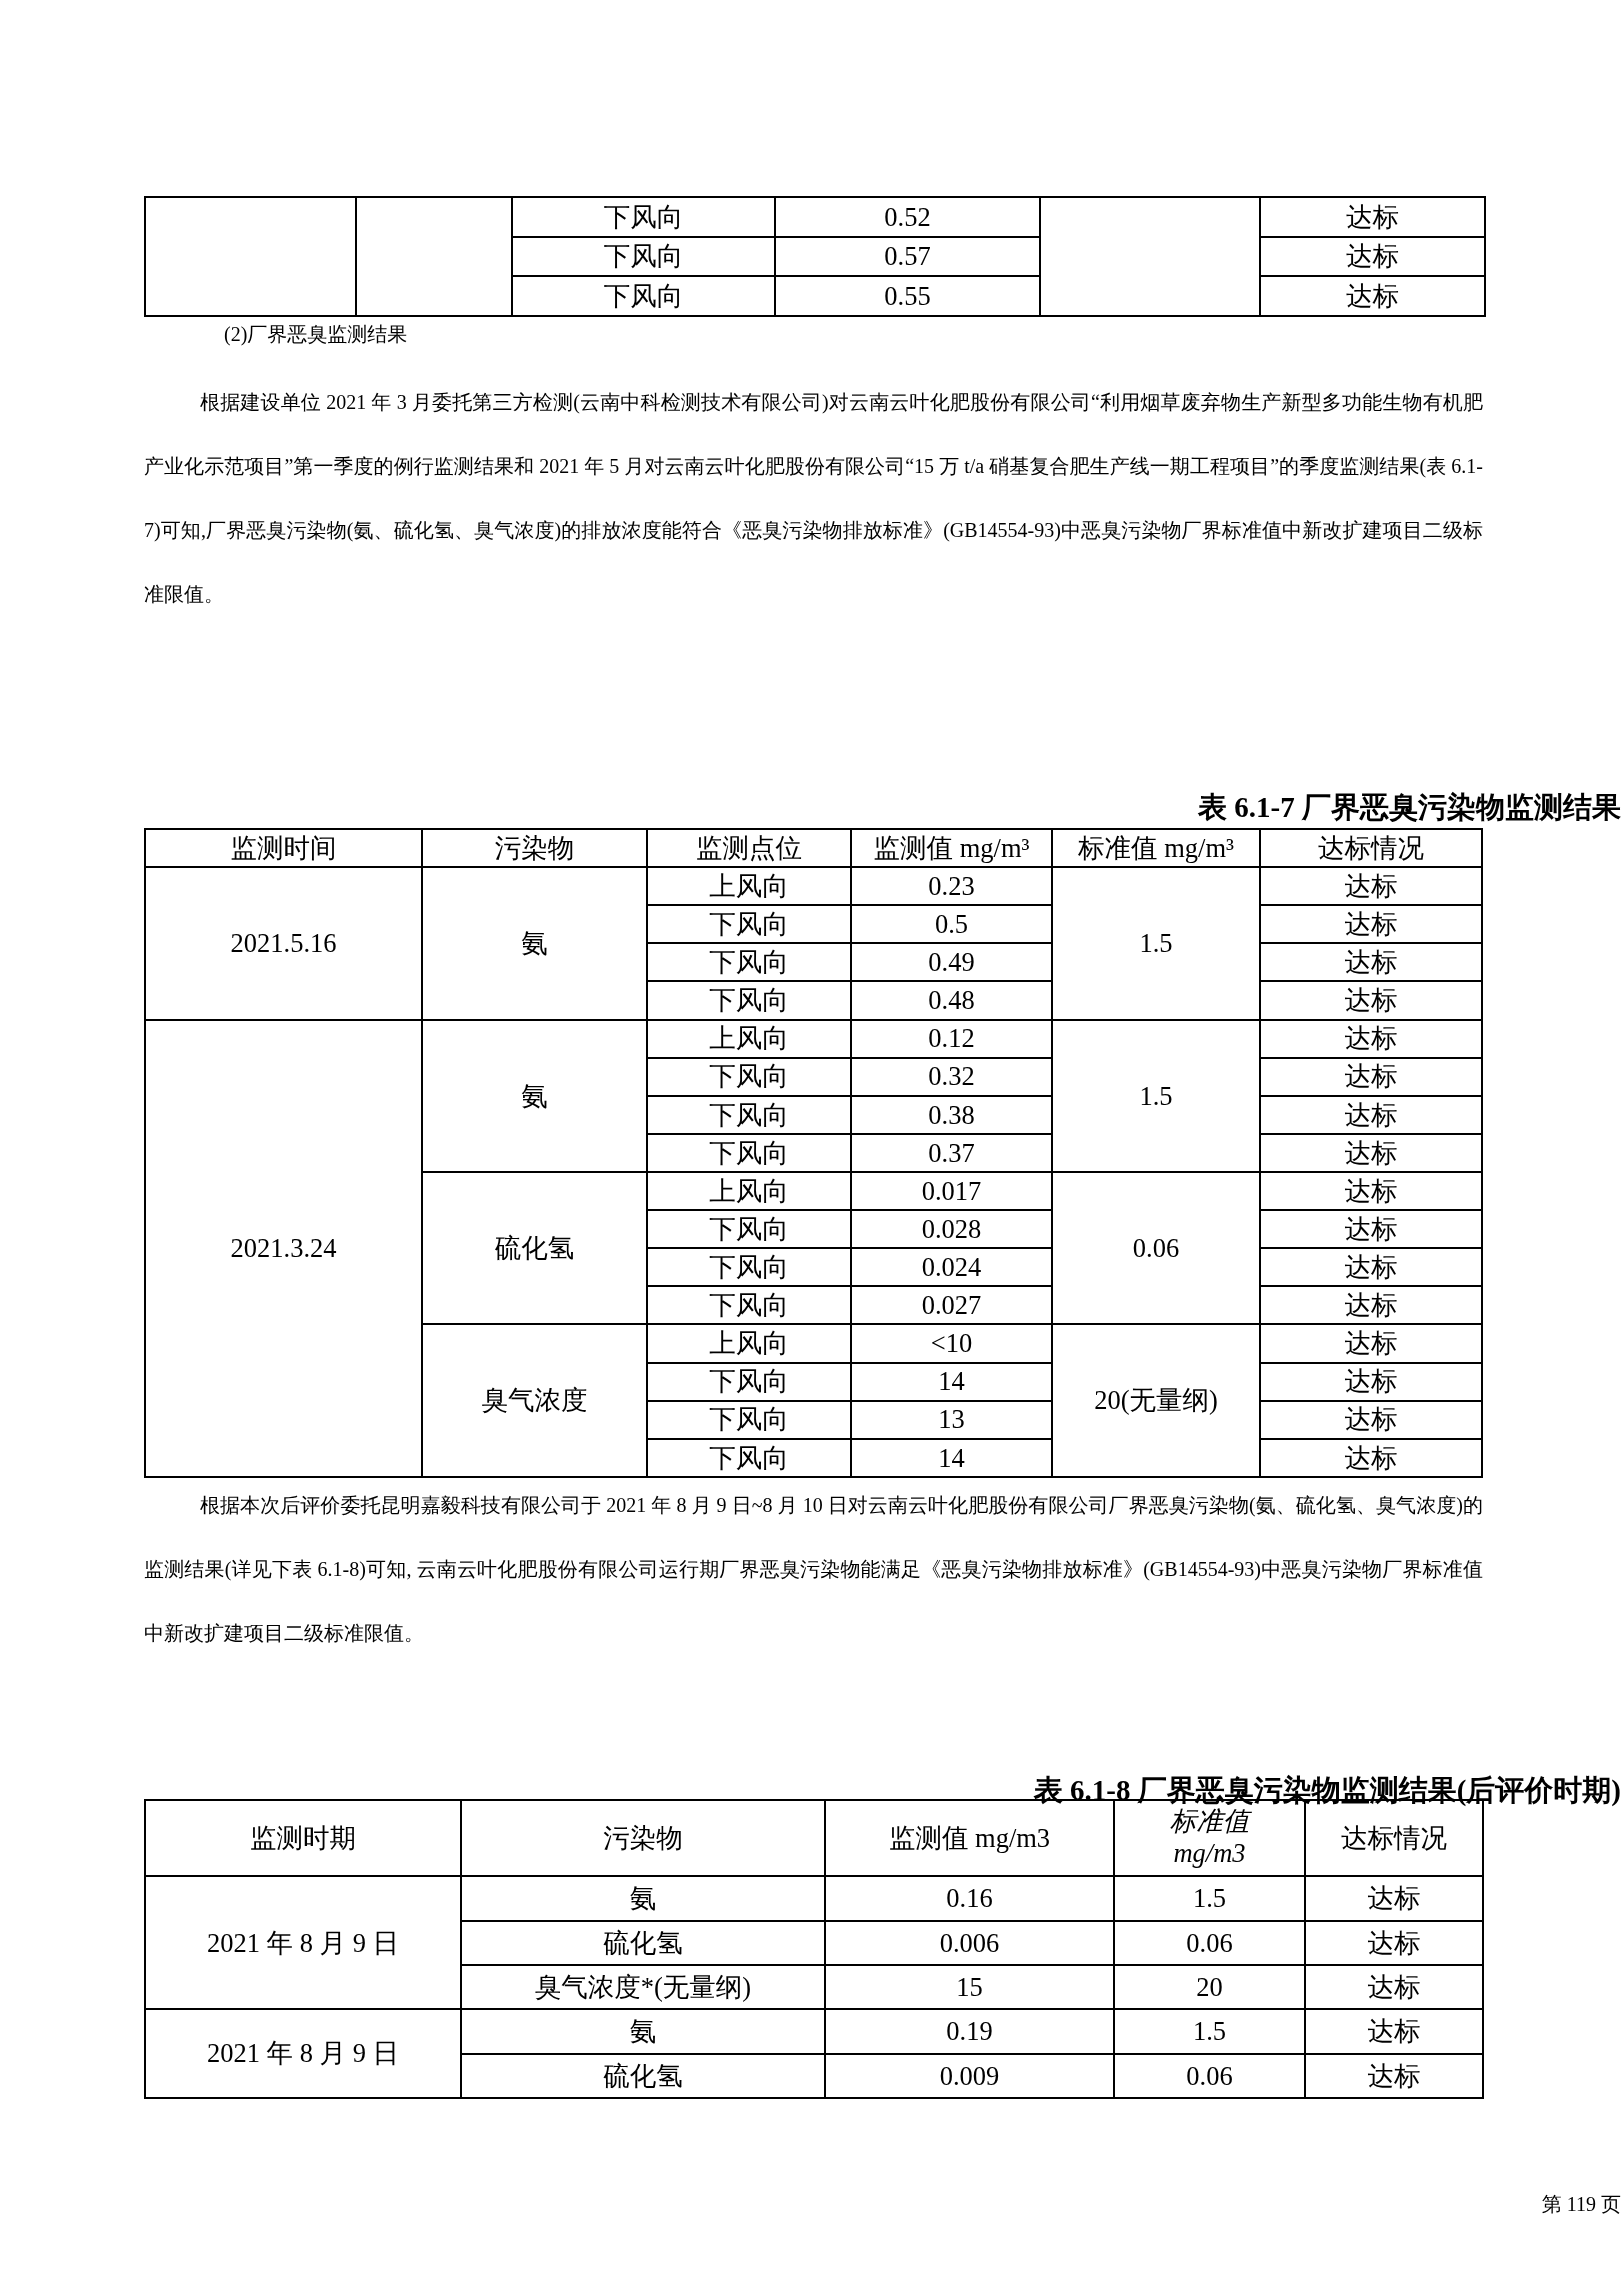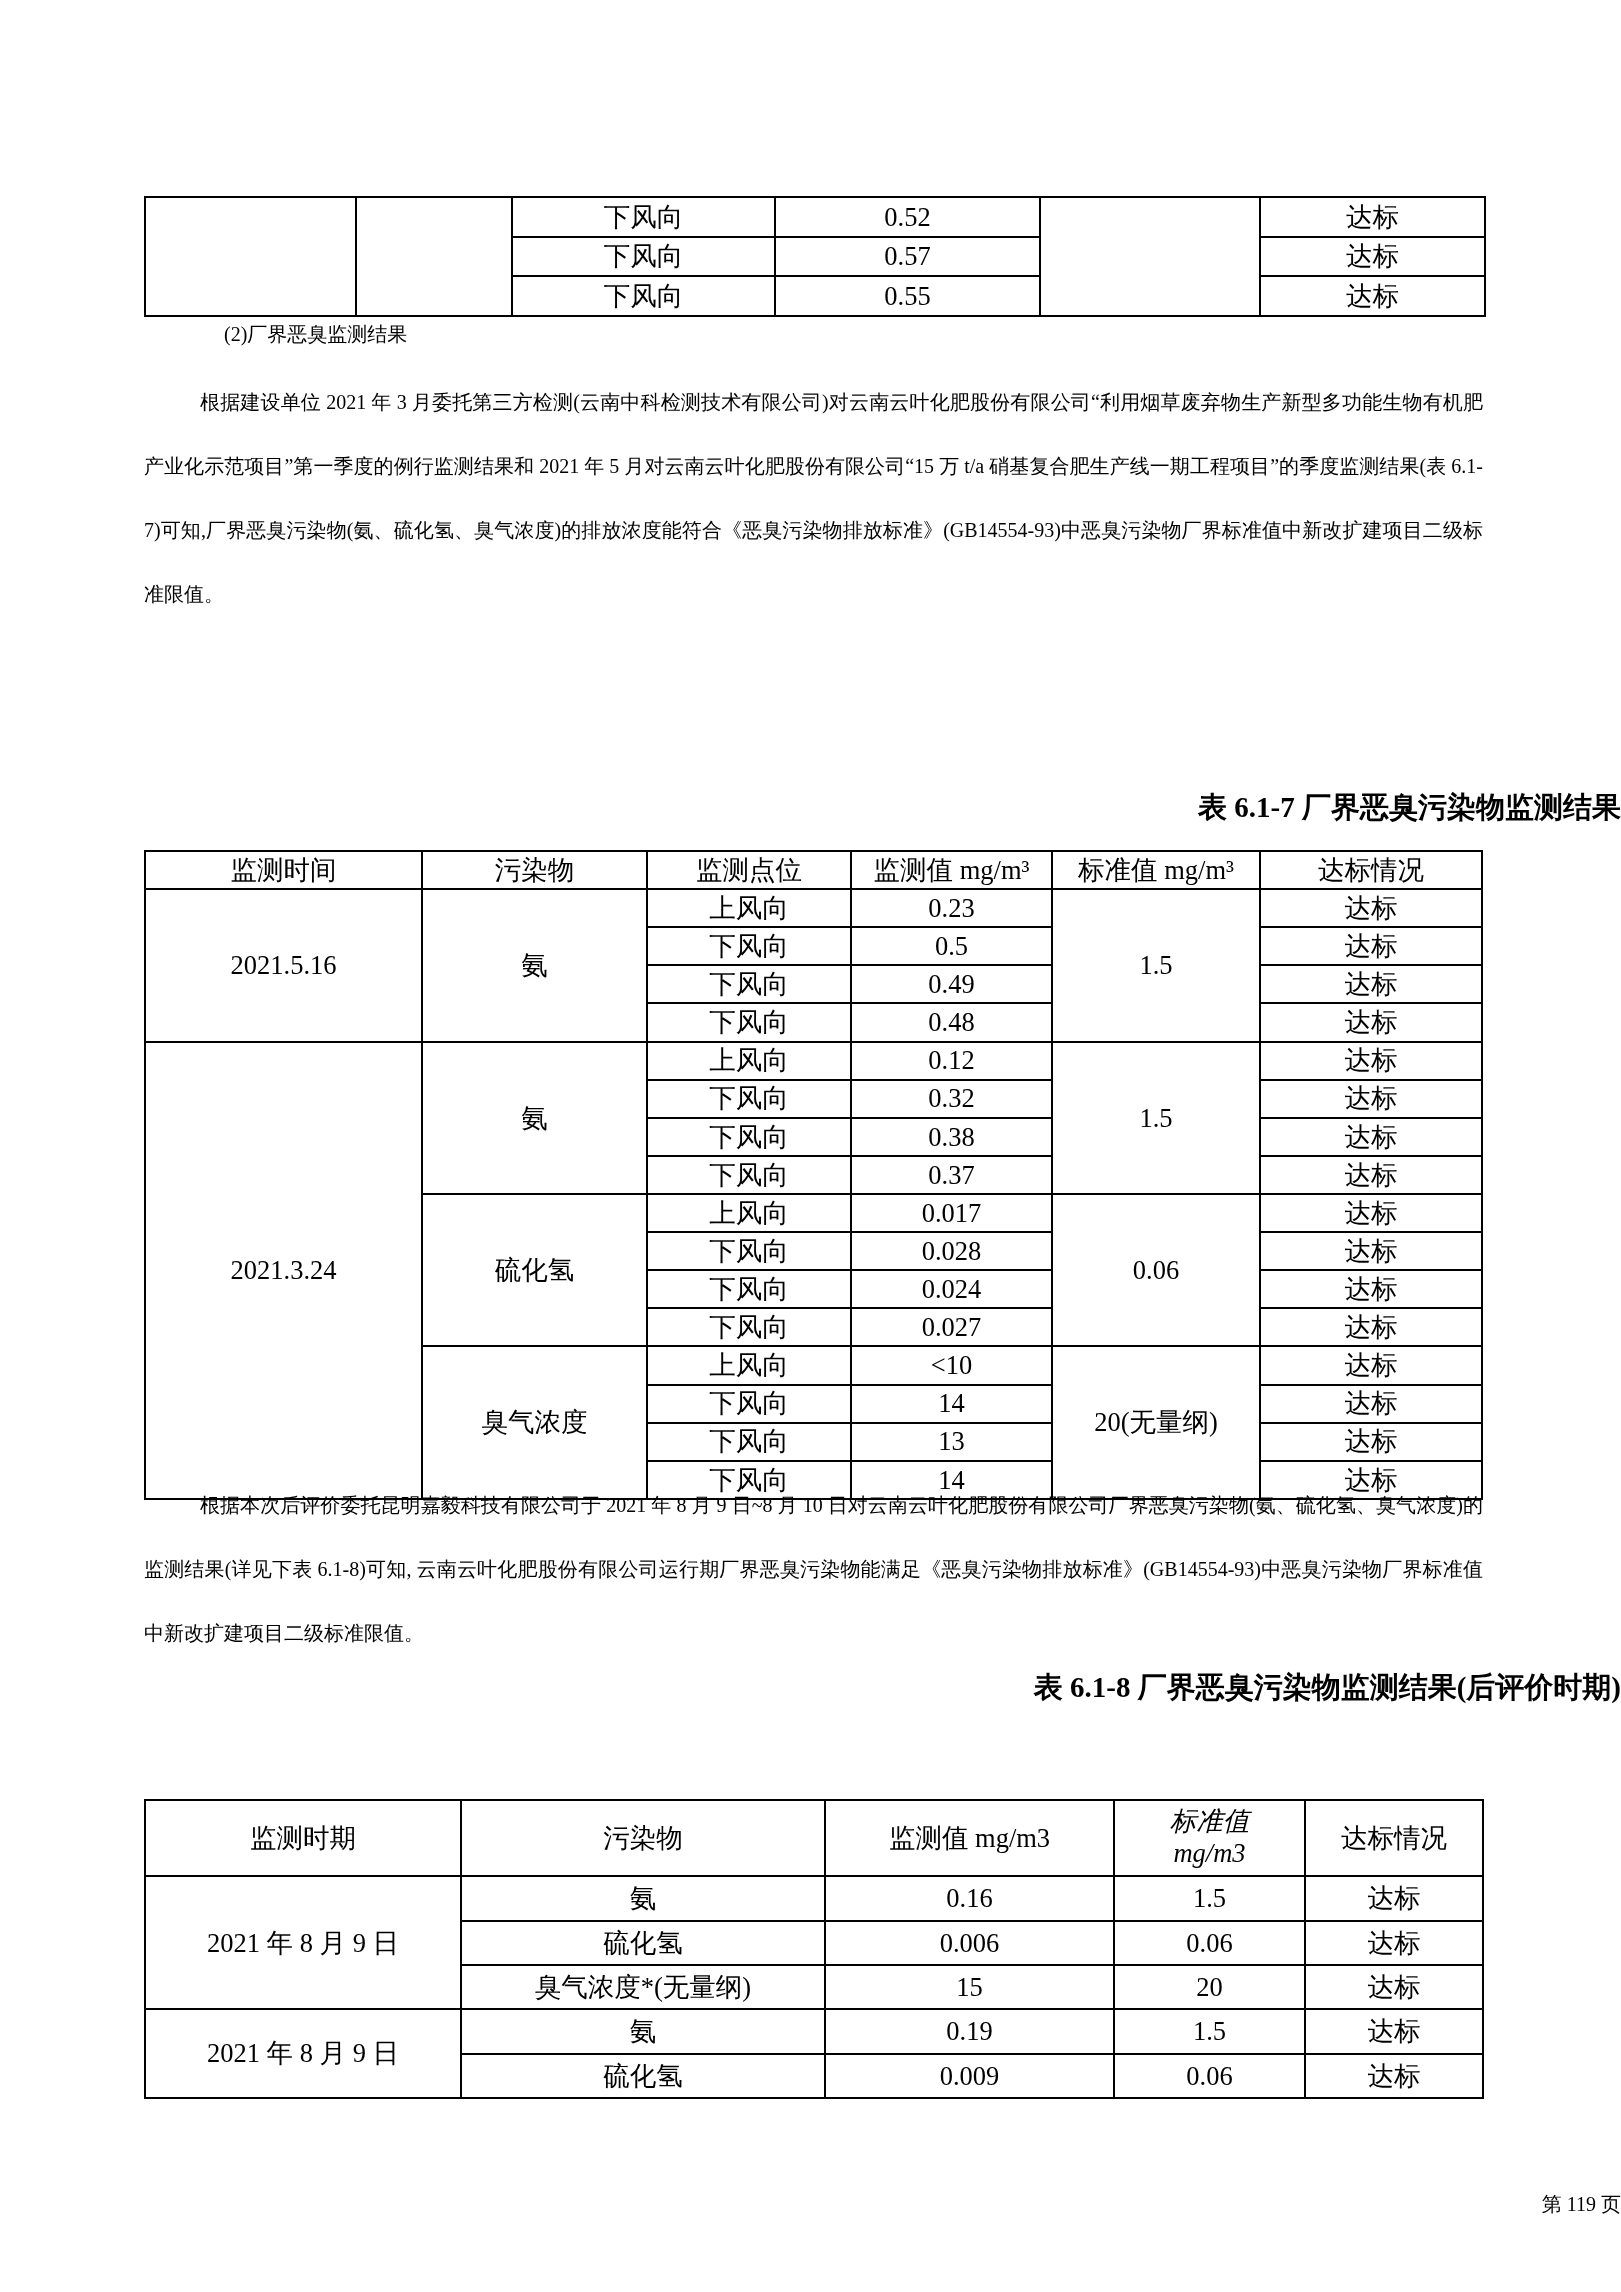--- a/index.html
+++ b/index.html
@@ -28,22 +28,22 @@
     font-size:20px; line-height:64px;
     text-align:justify; text-indent:56px;
   }
   #para1 { top:370px; height:382px; }
   #para2 { top:1473px; height:255px; }
   .tbl-title {
     left:0; width:1621px; text-align:right;
     font-weight:bold; font-size:29px; white-space:nowrap;
   }
   #t617-title { top:788px; }
-  #t618-title { top:1668px;padding-left:28px; }
-  #table617-wrap { left:144px; top:828px; width:1339px; height:650px;margin-top:22px; }
+  #t618-title { top:1771px;padding-left:28px; }
+  #table617-wrap { left:144px; top:828px; width:1339px; height:650px; }
   #table617-wrap td { height:38px; }
   #table618-wrap { left:144px; top:1799px; width:1339px; height:300px; }
   #table618-wrap tr.hdr td { height:69px; }
   #table618-wrap tr.data td { height:40px; }
   .two-line div { line-height:1.2;font-style:italic; }
   #footer { top:2191px; left:0; width:1621px; text-align:right; font-size:20px; }
 </style>
 </head>
 <body>
 

